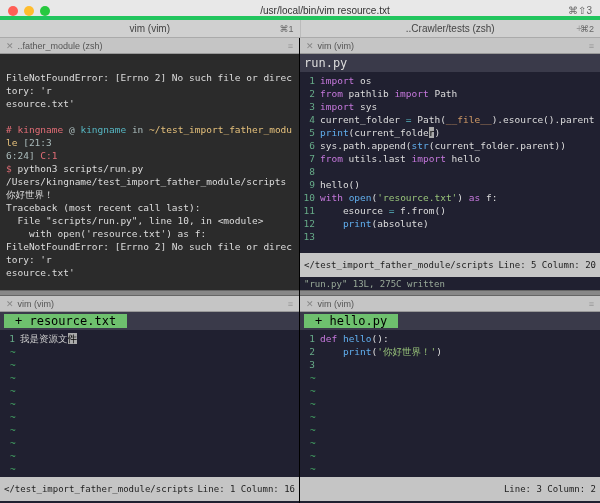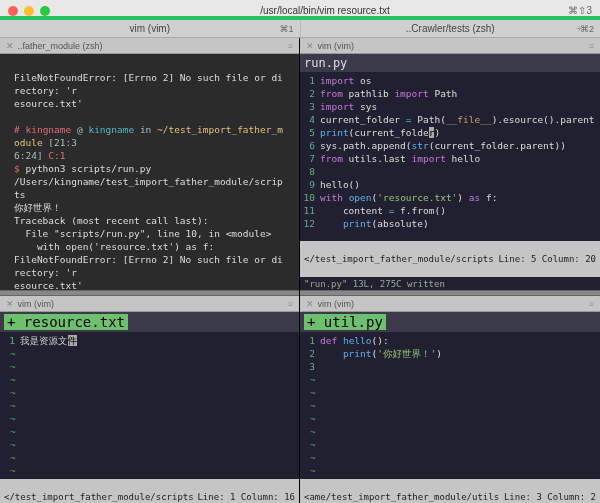--- a/index.html
+++ b/index.html
@@ -14,32 +14,32 @@
 .tabseg{flex:1;display:flex;align-items:center;justify-content:center;position:relative;font-size:10px;color:#444;font-family:-apple-system,sans-serif;border-right:1px solid #bbb}
 .tabseg:last-child{border-right:none}
 .tabseg .badge{position:absolute;right:6px;font-size:9px;color:#666}
 .tabseg .plus{position:absolute;right:18px;color:#999}
 .panes{height:465px;display:flex}
 .col{width:300px;display:flex;flex-direction:column;border-right:1px solid #000}
 .col:last-child{border-right:none}
 .pane-tab{height:16px;background:#c5c5c5;display:flex;align-items:center;padding:0 6px;font-size:9px;color:#555;border-bottom:1px solid #999;font-family:-apple-system,sans-serif}
 .pane-tab .x{margin-right:4px;color:#888}
 .pane-tab .maxi{margin-left:auto;color:#999}
-.term{flex:1;background:#2b2b2b;padding:4px 14px;color:#ccc;font-size:9.5px;line-height:13px;overflow:hidden;white-space:pre-wrap;word-break:break-all}
+.term{flex:1;background:#2b2b2b;padding:4px 6px;color:#ccc;font-size:9.5px;line-height:13px;overflow:hidden;white-space:pre-wrap;word-break:break-all}
 .divider{height:6px;background:#888;border-top:1px solid #666;border-bottom:1px solid #666}
 .editor{flex:1;background:#202030;display:flex;flex-direction:column;overflow:hidden}
 .edit-header{background:#3a3a4a;padding:2px 4px}
-.fname{background:#6ec06e;color:#000;padding:0 3px;font-size:14px}
+.fname{background:#6ec06e;color:#000;padding:0 11px;font-size:12px}
 .fname-open{color:#ddd;font-size:12px}
 .code{flex:1;padding:2px 0;font-size:9.5px;line-height:13px}
 .line{display:flex;min-height:13px}
 .ln{width:20px;text-align:right;color:#6a8;padding-right:5px;flex-shrink:0}
 .lc{flex:1;color:#ccc;white-space:pre}
 .tilde{color:#4a6;padding-left:10px}
-.status{height:24px;background:#c5c5c5;color:#222;font-size:9px;display:flex;align-items:center;padding:18px 4px;white-space:nowrap;overflow:hidden}
+.status{height:24px;background:#c5c5c5;color:#222;font-size:9px;display:flex;align-items:center;padding:12px 4px;white-space:nowrap;overflow:hidden}
 .status .pos{margin-left:auto}
 .msg{height:13px;background:#202030;color:#9a9;font-size:9px;padding:0 4px;display:flex;align-items:center}
 .c-red{color:#e06c75}.c-cyan{color:#56b6c2}.c-green{color:#98c379}.c-blue{color:#61afef}.c-purple{color:#c678dd}.c-orange{color:#d19a66}.c-white{color:#ddd}
 .cursor{background:#aaa;color:#000}
 .prompt-user{color:#e06c75}.prompt-at{color:#abb}.prompt-host{color:#56b6c2}.prompt-in{color:#abb}.prompt-path{color:#e5c07b}.prompt-time{color:#abb}
 </style>
 </head>
 <body>
 
 <div class="titlebar">
@@ -167,41 +167,45 @@
           <div class="line">
             <span class="ln">9</span>
             <span class="lc"><span class="c-white">hello()</span></span>
           </div>
           <div class="line">
             <span class="ln">10</span>
             <span class="lc"><span class="c-purple">with</span><span class="c-white"> </span><span class="c-blue">open</span><span class="c-white">(</span><span class="c-green">'resource.txt'</span><span class="c-white">) </span><span class="c-purple">as</span><span class="c-white"> f:</span></span>
           </div>
           <div class="line">
             <span class="ln">11</span>
-            <span class="lc"><span class="c-white">    content </span><span class="c-cyan">=</span><span class="c-white"> f.from()</span></span>
+            <span class="lc"><span class="c-white">    esource </span><span class="c-cyan">=</span><span class="c-white"> f.from()</span></span>
           </div>
           <div class="line">
             <span class="ln">12</span>
             <span class="lc"><span class="c-white">    </span><span class="c-blue">print</span><span class="c-white">(absolute)</span></span>
+          </div>
+          <div class="line">
+            <span class="ln">13</span>
+            <span class="lc"></span>
           </div>
         </div>
       <div class="status">
           <span>&lt;/test_import_father_module/scripts</span>
           <span class="pos">Line:  5  Column: 20</span>
         </div>
       <div class="msg">"run.py" 13L, 275C written</div>
     </div>
     <div class="divider"></div>
     <div class="pane-tab">
       <span class="x">✕</span>
       <span>vim (vim)</span>
       <span class="maxi">≡</span>
     </div>
     <div class="editor">
-      <div class="edit-header"><span class="fname">+ util.py</span></div>
+      <div class="edit-header"><span class="fname">+ hello.py</span></div>
       <div class="code" id="util-code">
           <div class="line">
             <span class="ln">1</span>
             <span class="lc"><span class="c-purple">def</span><span class="c-white"> </span><span class="c-blue">hello</span><span class="c-white">():</span></span>
           </div>
           <div class="line">
             <span class="ln">2</span>
             <span class="lc"><span class="c-white">    </span><span class="c-blue">print</span><span class="c-white">(</span><span class="c-green">'你好世界！'</span><span class="c-white">)</span></span>
           </div>
           <div class="line">
@@ -211,19 +215,18 @@
           <div class="line tilde">~</div>
           <div class="line tilde">~</div>
           <div class="line tilde">~</div>
           <div class="line tilde">~</div>
           <div class="line tilde">~</div>
           <div class="line tilde">~</div>
           <div class="line tilde">~</div>
           <div class="line tilde">~</div>
         </div>
       <div class="status">
-          <span>&lt;ame/test_import_father_module/utils</span>
           <span class="pos">Line:  3  Column:  2</span>
         </div>
       <div class="msg"></div>
     </div>
   </div>
 </div>
 
 </body></html>

